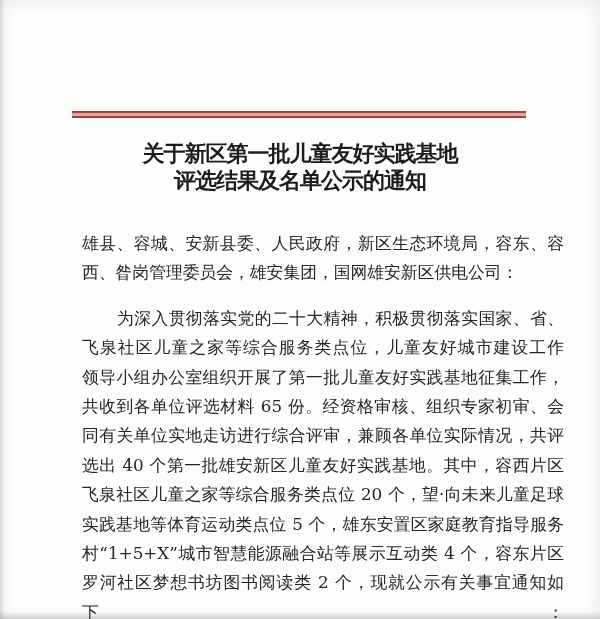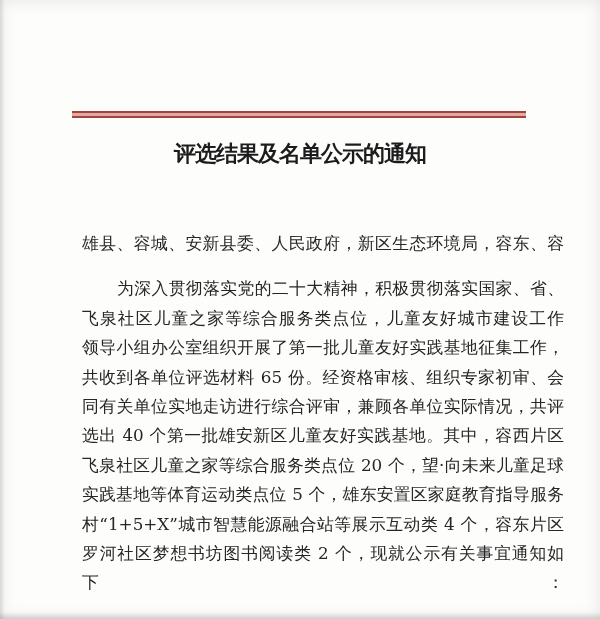--- a/index.html
+++ b/index.html
@@ -97,25 +97,27 @@
 </style>
 </head>
 <body>
 
 <div class="doc-page">
 
 
   <div class="red-divider"></div>
 
   <div class="notice-title">
+    <div>关于新区第一批儿童友好实践基地</div>
     <div>评选结果及名单公示的通知</div>
   </div>
 
   <div class="body-text">
       <div class="body-line">雄县、容城、安新县委、人民政府，新区生态环境局，容东、容</div>
+      <div class="body-line last-left">西、昝岗管理委员会，雄安集团，国网雄安新区供电公司：</div>
       <div class="body-line indent">为深入贯彻落实党的二十大精神，积极贯彻落实国家、省、</div>
       <div class="body-line">飞泉社区儿童之家等综合服务类点位，儿童友好城市建设工作</div>
       <div class="body-line">领导小组办公室组织开展了第一批儿童友好实践基地征集工作，</div>
       <div class="body-line">共收到各单位评选材料 65 份。经资格审核、组织专家初审、会</div>
       <div class="body-line">同有关单位实地走访进行综合评审，兼顾各单位实际情况，共评</div>
       <div class="body-line">选出 40 个第一批雄安新区儿童友好实践基地。其中，容西片区</div>
       <div class="body-line">飞泉社区儿童之家等综合服务类点位 20 个，望·向未来儿童足球</div>
       <div class="body-line">实践基地等体育运动类点位 5 个，雄东安置区家庭教育指导服务</div>
       <div class="body-line">村“1+5+X”城市智慧能源融合站等展示互动类 4 个，容东片区</div>
       <div class="body-line">罗河社区梦想书坊图书阅读类 2 个，现就公示有关事宜通知如下：</div>

